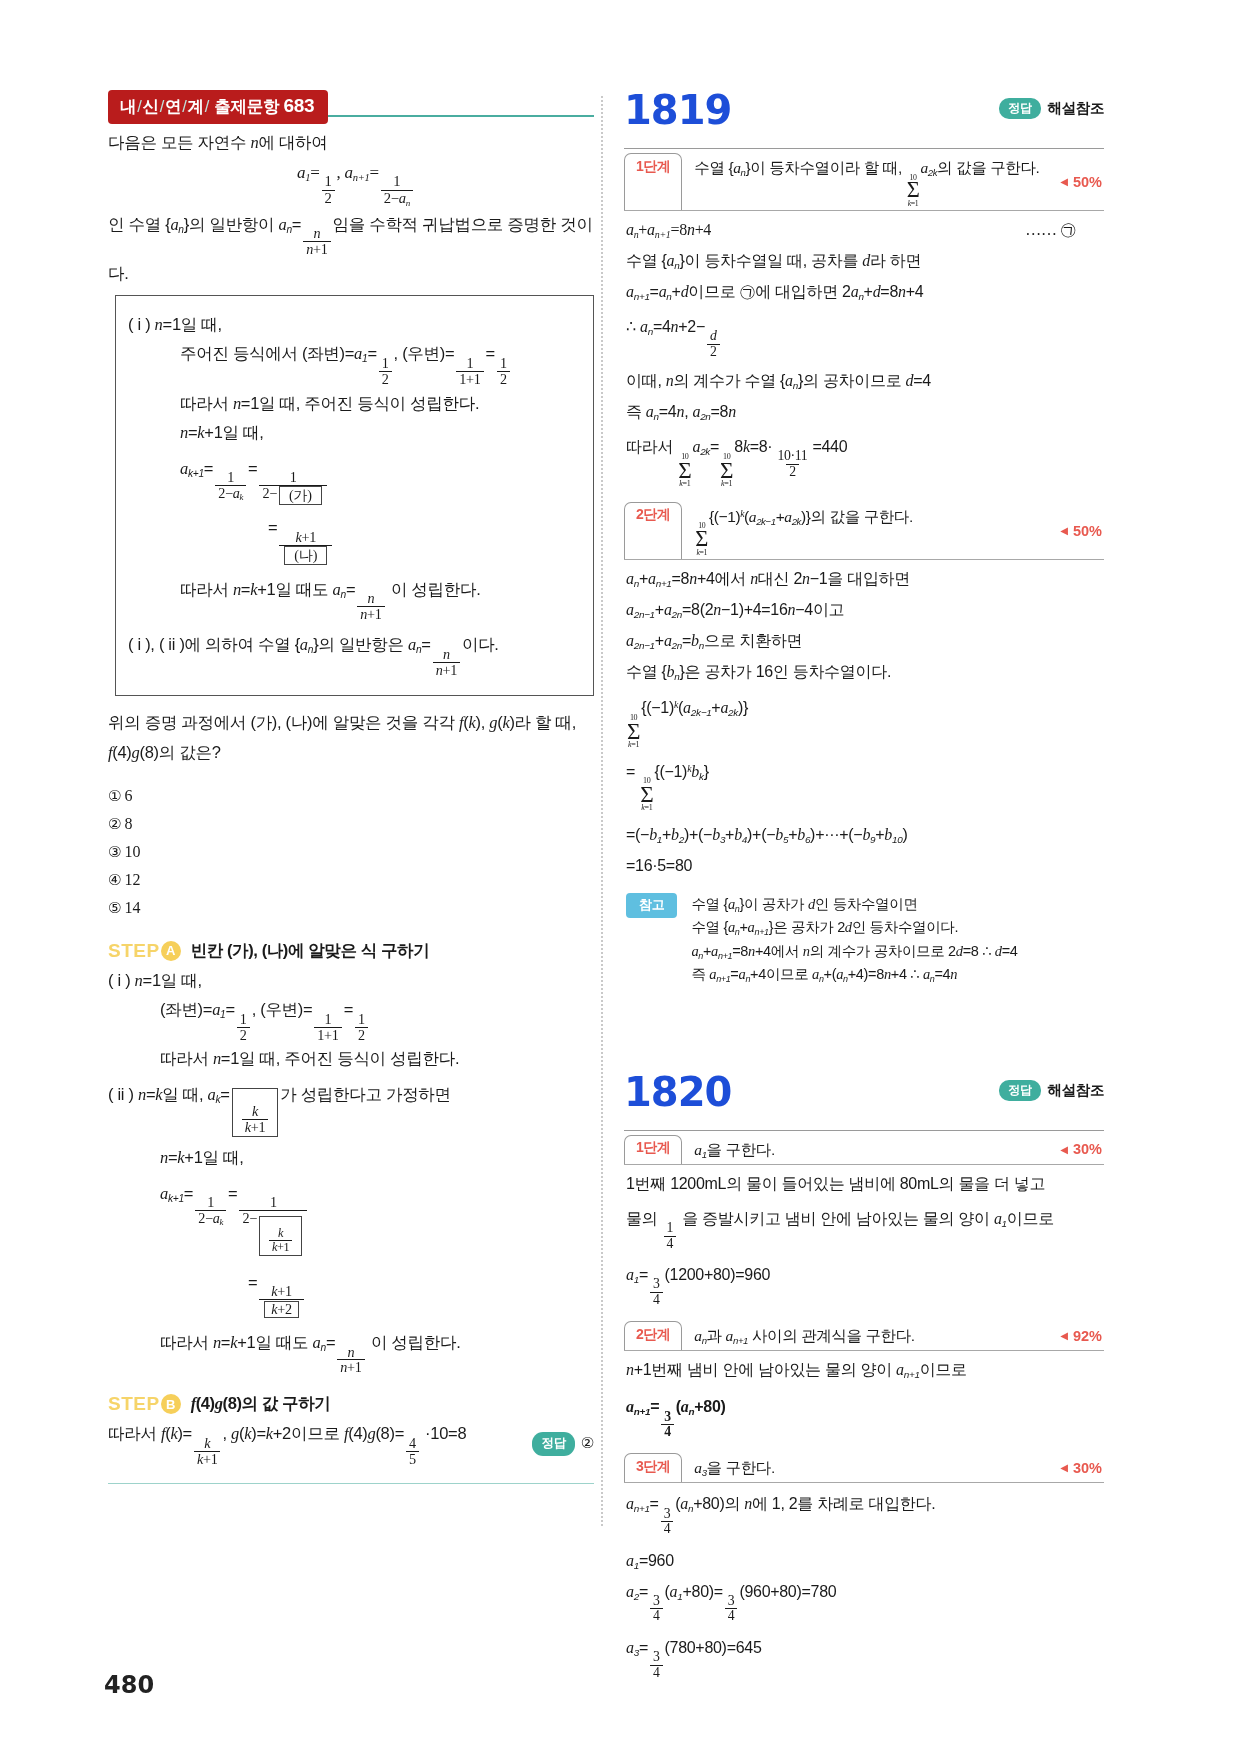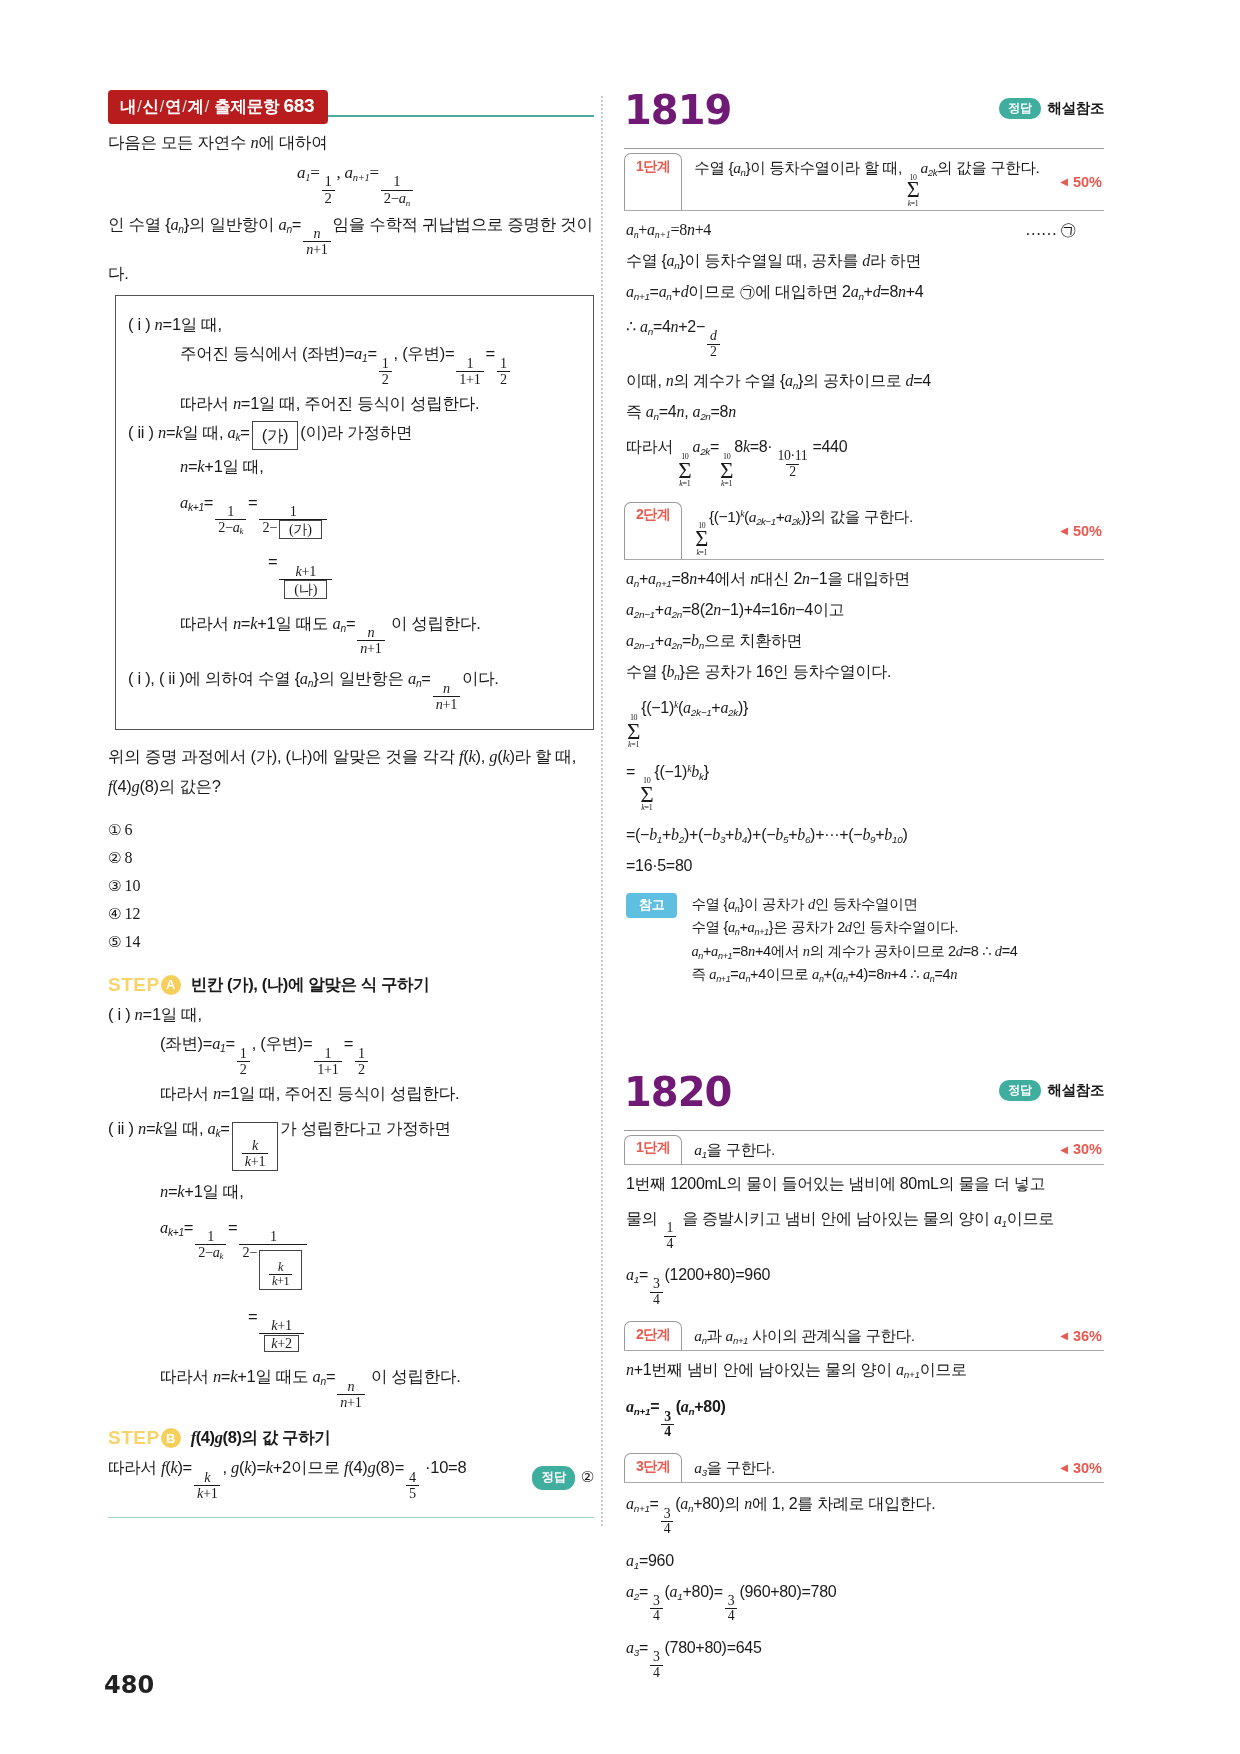--- a/index.html
+++ b/index.html
@@ -105,21 +105,21 @@
   .ans-out { display:inline-flex; align-items:center; gap:6px; }
   .ans-out .circ {
     font-family:"DejaVu Sans",sans-serif; font-size:15px; color:#1a1a1a;
   }
 
   .bottom-rule { border-bottom:1.6px solid #9dd3cb; margin-top:16px; }
 
   
   .prob-head { position:relative; height:56px; }
   .prob-no {
-    font-size:40px; font-weight:bold; color:#701a75;
+    font-size:40px; font-weight:bold; color:#1d4ed8;
     font-family:"DejaVu Sans",sans-serif; letter-spacing:-1px; line-height:1;
     position:absolute; left:0; top:0;
   }
   .prob-ans {
     position:absolute; right:0; top:8px; display:flex; align-items:center; gap:7px;
   }
   .prob-ans .lbl {
     background:#3fae9e; color:#fff; border-radius:10px; font-size:12px;
     font-weight:bold; padding:2px 9px; letter-spacing:-0.3px;
   }
@@ -201,21 +201,20 @@
             <span class="nu">1</span>
             <span class="de">2</span>
           </span>, (우변)=<span class="frac">
             <span class="nu">1</span>
             <span class="de sf">1+1</span>
           </span>=<span class="frac">
             <span class="nu">1</span>
             <span class="de">2</span>
           </span></div>
       <div class="line indent2">따라서 <span class="mi sf">n</span>=1일 때, 주어진 등식이 성립한다.</div>
-      <div class="line">( ii ) <span class="mi sf">n</span>=<span class="mi sf">k</span>일 때, <span class="mi sf">a</span><sub>k</sub>=<span class="blank">(가)</span>(이)라 가정하면</div>
       <div class="line indent2"><span class="mi sf">n</span>=<span class="mi sf">k</span>+1일 때,</div>
       <div class="line indent2" style="margin-top:10px;">
         <span class="mi sf">a</span><sub>k+1</sub>=<span class="frac">
             <span class="nu">1</span>
             <span class="de sf">2−<span class="mi">a</span><sub>k</sub></span>
           </span>=<span class="frac">
             <span class="nu">1</span>
             <span class="de sf">2−<span class="blank">(가)</span></span>
           </span>
       </div>
@@ -452,21 +451,21 @@
               <span class="nu">3</span>
               <span class="de">4</span>
             </span>(1200+80)=960</div>
       </div>
 
       <div class="stage" style="margin-top:14px;">
         <span class="tagbox">2단계</span>
         <span class="stext"><span class="mi sf">a</span><sub>n</sub>과 <span class="mi sf">a</span><sub>n+1</sub> 사이의 관계식을 구한다.</span>
         <span class="pct">
             <span class="tri">◀</span>
-            <span>36%</span>
+            <span>92%</span>
           </span>
       </div>
 
       <div class="rbody">
         <div class="line"><span class="mi sf">n</span>+1번째 냄비 안에 남아있는 물의 양이 <span class="mi sf">a</span><sub>n+1</sub>이므로</div>
         <div class="line" style="margin-top:11px;font-weight:bold;"><span class="mi sf">a</span><sub>n+1</sub>=<span class="frac">
               <span class="nu">3</span>
               <span class="de">4</span>
             </span>(<span class="mi sf">a</span><sub>n</sub>+80)</div>
       </div>

